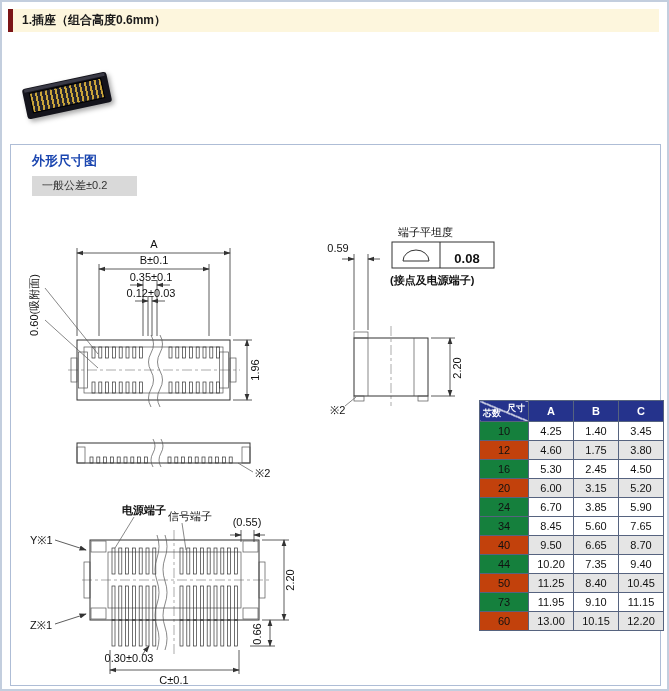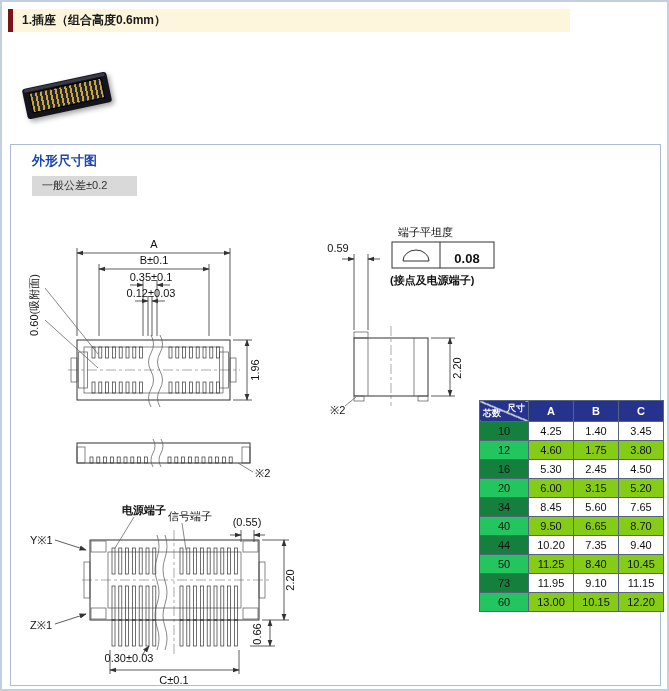--- a/index.html
+++ b/index.html
@@ -3,21 +3,21 @@
 <meta charset="utf-8">
 <style>
   html,body{margin:0;padding:0;}
   body{
     width:669px;height:691px;position:relative;overflow:hidden;
     background:#ffffff;font-family:"Liberation Sans",sans-serif;
   }
   .page{position:absolute;inset:0;border:2px solid #c3cede;box-sizing:border-box;background:#fff;}
   
   .header{
-    position:absolute;left:6px;top:7px;width:562px;height:23px;box-sizing:border-box;
+    position:absolute;left:6px;top:7px;width:651px;height:23px;box-sizing:border-box;
     background:#fdf6dd;border-left:5px solid #7b1416;
     display:flex;align-items:center;padding-left:9px;
     font-size:12px;font-weight:bold;color:#1a1a1a;
   }
   
   .photo{position:absolute;left:10px;top:50px;width:108px;height:88px;background:#fff;}
   .conn{position:absolute;left:12px;top:28px;width:86px;height:31px;transform:rotate(-12deg);
     background:#14141c;border-radius:3px;box-shadow:2px 3px 5px rgba(0,0,0,.35);}
   .conn .pins{position:absolute;left:6px;right:6px;top:5px;bottom:5px;
     background:repeating-linear-gradient(90deg,#c9a43a 0 2px,#23232c 2px 5px);border:1px solid #000;}
@@ -35,22 +35,22 @@
   .size th,.size td{border:1px solid #56637f;font-size:11px;text-align:center;
     width:40px;height:18px;padding:0 2px;color:#111;}
   .size th{background:#25338c;color:#fff;font-weight:bold;height:20px;}
   .size th.corner{
     position:relative;width:44px;
     background:linear-gradient(to top right,#25338c 48%,#ffffff 48.5%,#ffffff 51.5%,#25338c 52%);
   }
   .corner .c-top{position:absolute;top:1px;right:3px;font-size:9px;font-weight:bold;color:#fff;}
   .corner .c-bot{position:absolute;bottom:1px;left:3px;font-size:9px;font-weight:bold;color:#fff;}
   .size td.c0{background:#15803d;}
-  .size tr.shade td{background:#84cc16;}
-  .size tr.shade td.c0{background:#22c55e;}
+  .size tr.shade td{background:#e5e5e5;}
+  .size tr.shade td.c0{background:#c2410c;}
   
   svg.drawing{position:absolute;left:0;top:0;z-index:1;pointer-events:none;}
   svg.drawing text{font-family:"Liberation Sans",sans-serif;font-size:11px;fill:#111;}
   svg.drawing text.b{font-weight:bold;}
   .ln{stroke:#333;fill:none;stroke-width:1;}
   .thin{stroke:#555;fill:none;stroke-width:.7;}
   .dim{stroke:#333;fill:none;stroke-width:.8;}
   .cl{stroke:#888;fill:none;stroke-width:.7;stroke-dasharray:10 3 3 3;}
   .arr2{marker-start:url(#ah);marker-end:url(#ah);}
   .arrE{marker-end:url(#ah);}
@@ -363,20 +363,26 @@
             <td>2.45</td>
             <td>4.50</td>
           </tr>
           <tr class="shade">
             <td class="c0">20</td>
             <td>6.00</td>
             <td>3.15</td>
             <td>5.20</td>
           </tr>
           <tr>
+            <td class="c0">24</td>
+            <td>6.70</td>
+            <td>3.85</td>
+            <td>5.90</td>
+          </tr>
+          <tr>
             <td class="c0">34</td>
             <td>8.45</td>
             <td>5.60</td>
             <td>7.65</td>
           </tr>
           <tr class="shade">
             <td class="c0">40</td>
             <td>9.50</td>
             <td>6.65</td>
             <td>8.70</td>

